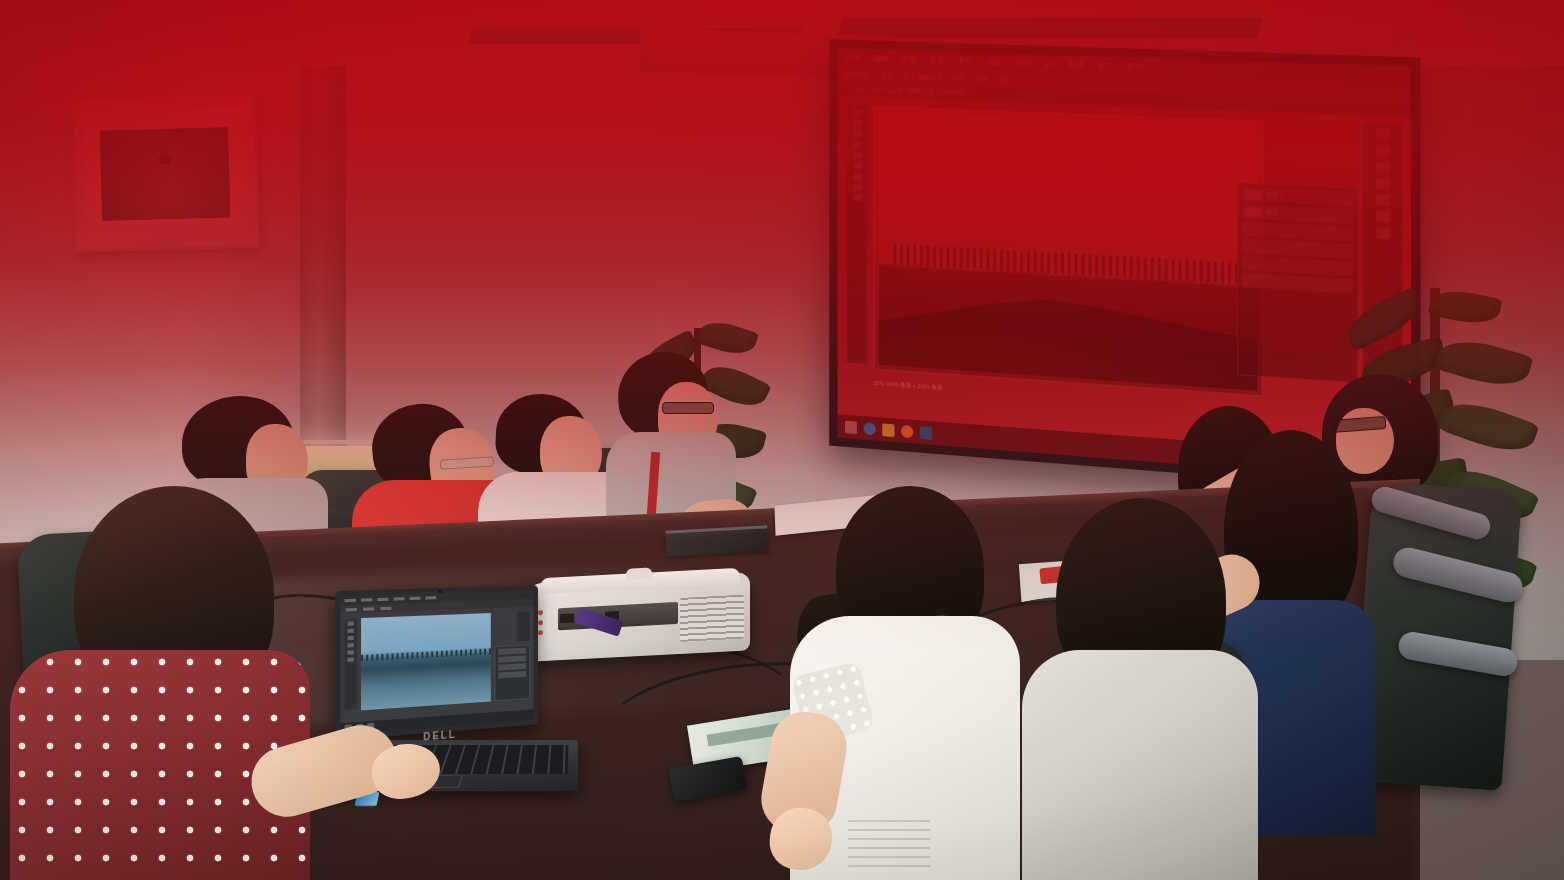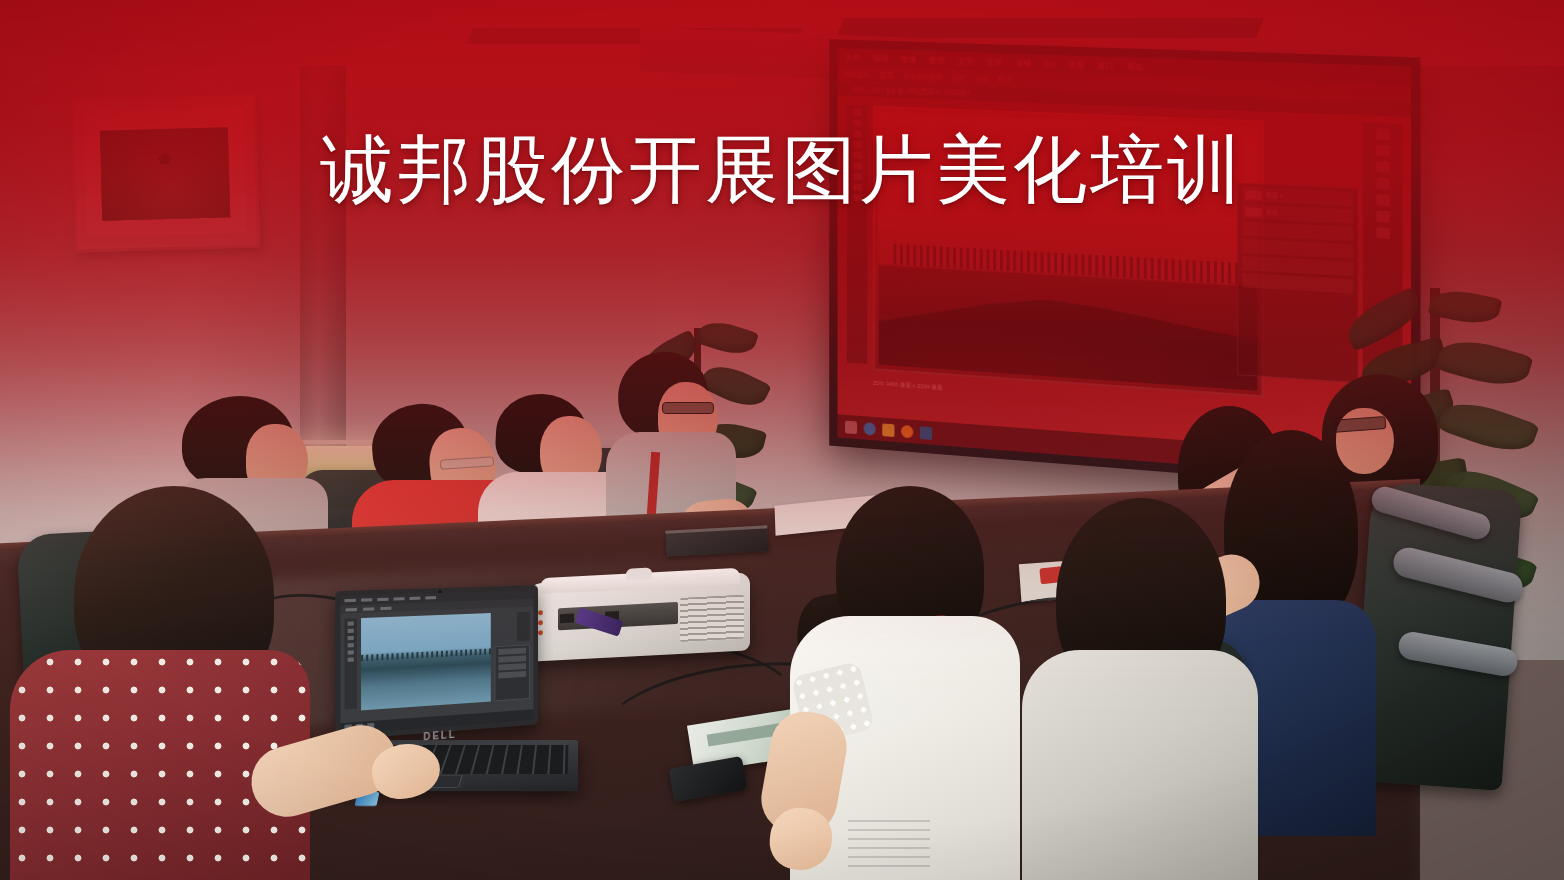--- a/index.html
+++ b/index.html
@@ -778,16 +778,15 @@
   <div class="layer hair p-pk-hair"></div>
   <div class="layer body p-pk-body"></div>
   <div class="layer p-pk-arm"></div>
   <div class="layer p-pk-hand"></div>
 
   <div class="layer red-overlay"></div>
   <div class="layer red-overlay2"></div>
   <div class="layer vignette"></div>
 
   <div class="title-block">
-    <div class="title-line title-line1">诚邦股份开展图片美化培训</div>
   </div>
 
 </div>
 
 </body></html>

